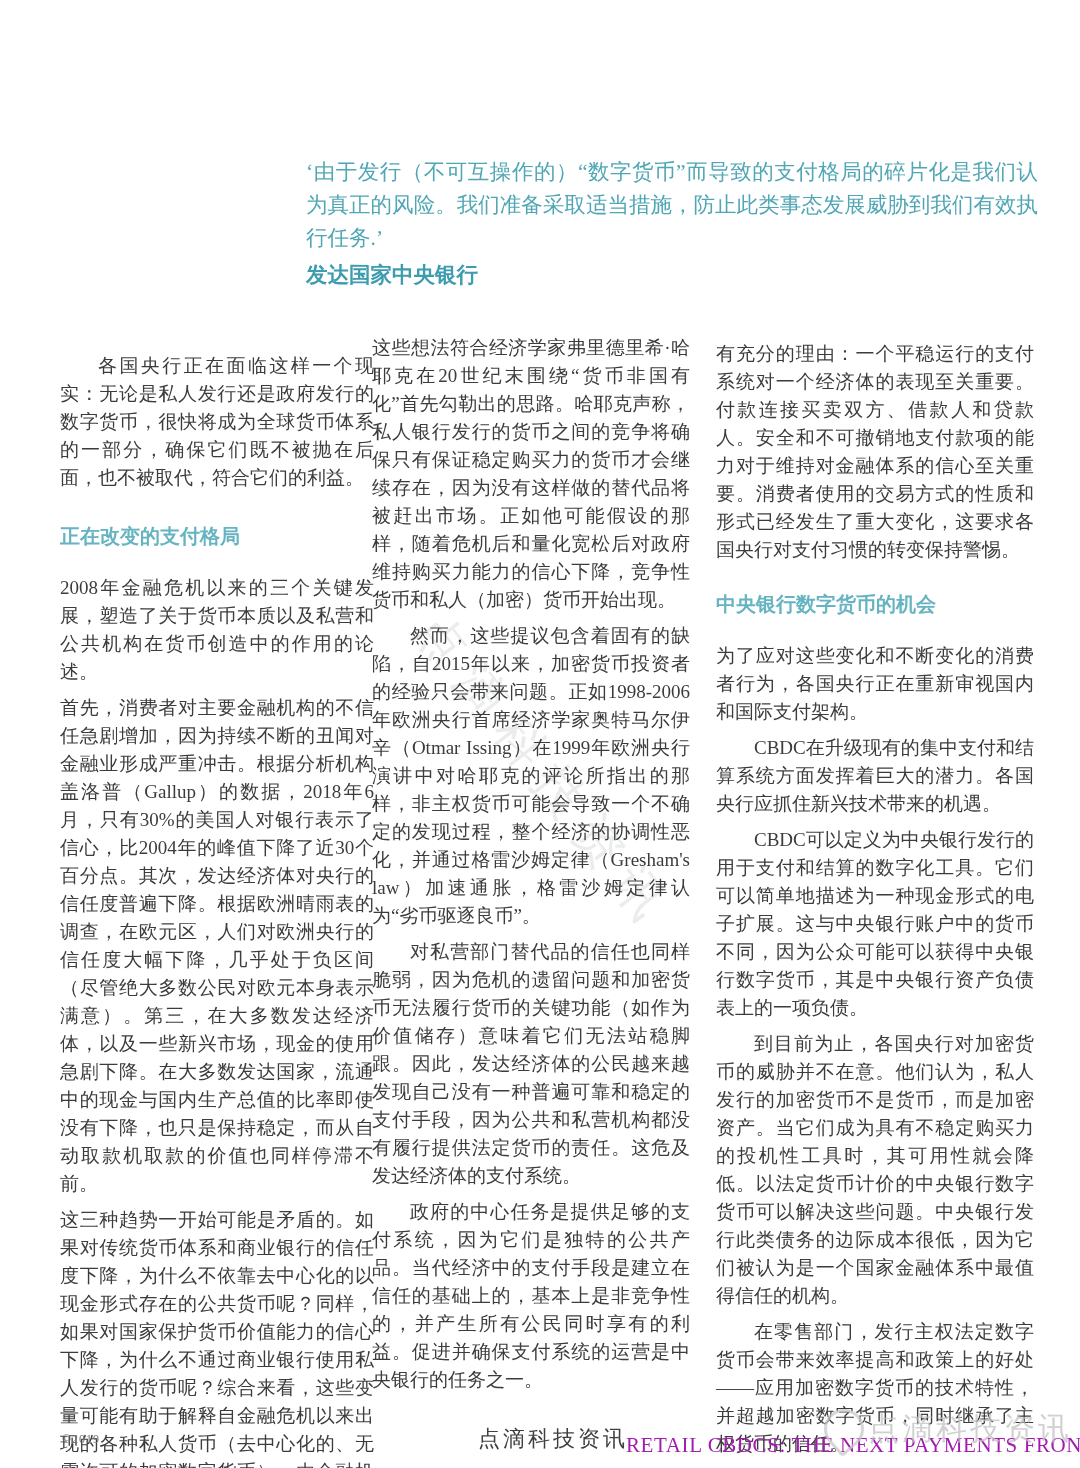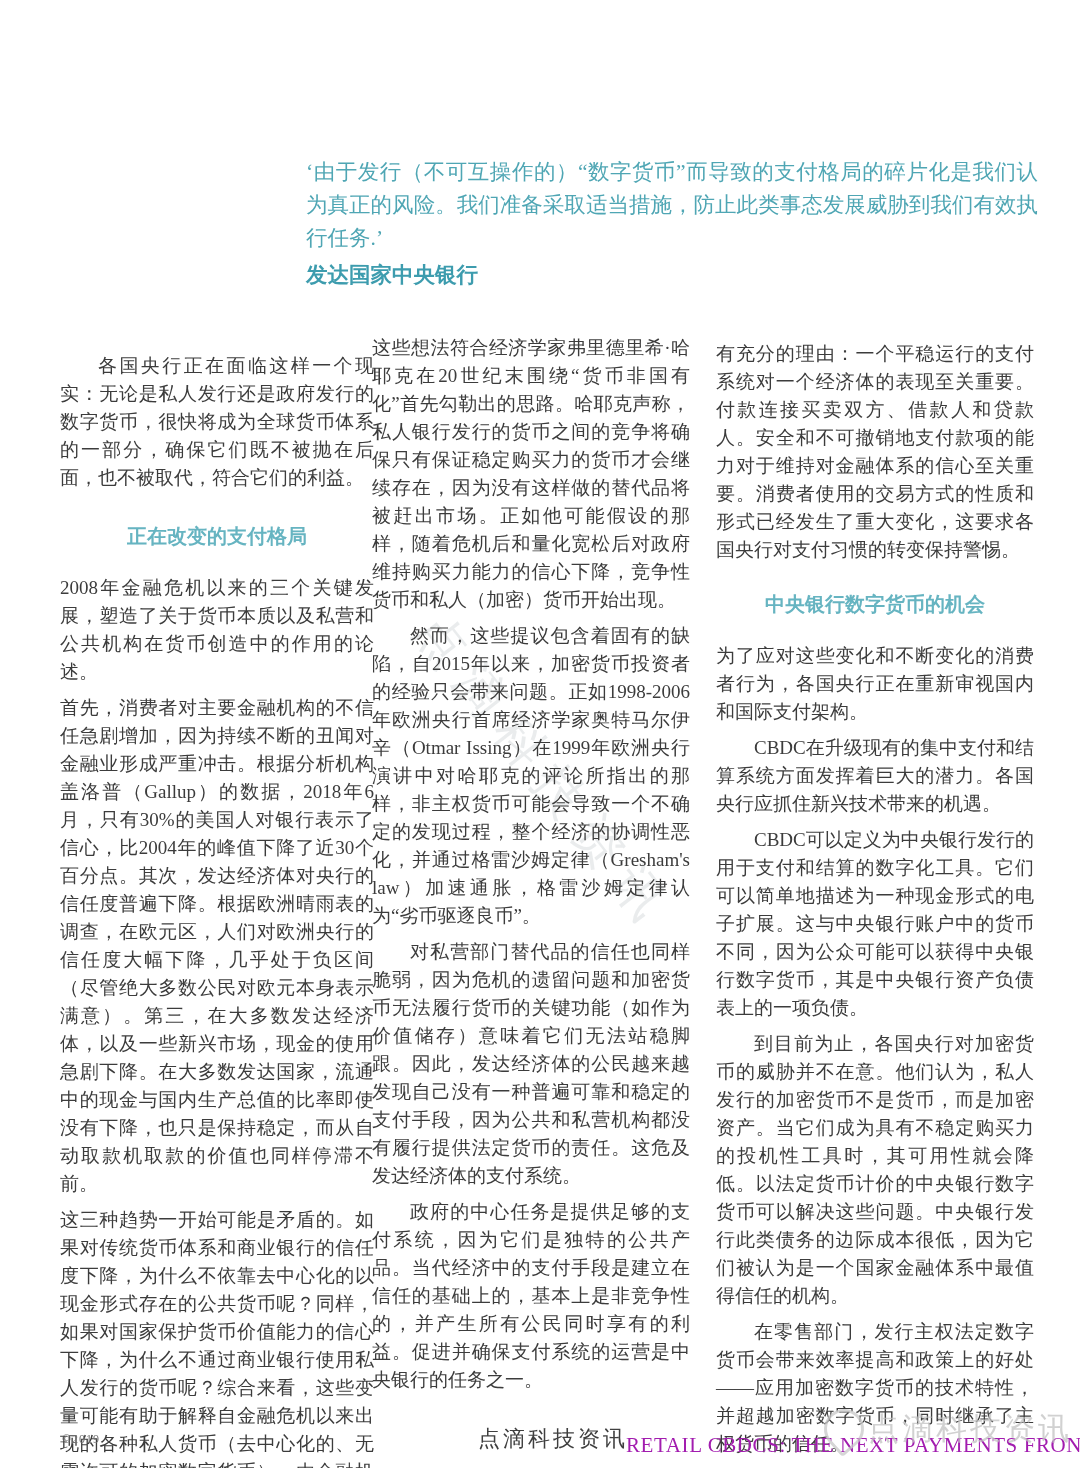--- a/index.html
+++ b/index.html
@@ -34,21 +34,21 @@
   .col-mid{left:372px;top:334px;width:318px;}
   .col-right{left:716px;top:340px;width:318px;}
   .col p{margin:0;}
   .col p.indent{text-indent:2em;}
   .col p + p{margin-top:8px;}
   .col .heading{
     color:#66b4c1;
     font-size:20px;
     font-weight:bold;
     margin:26px 0 24px 0;
-    text-align:center;
+    text-align:left;
   }
   .col-left .first-heading{margin-top:30px;}
   
   .footer-copyright{
     position:absolute;left:62px;top:1432px;
     font-size:12px;color:#737373;letter-spacing:1px;
   }
   .footer-brand{
     position:absolute;left:478px;top:1424px;
     font-size:22px;color:#3f3f3f;letter-spacing:3px;

